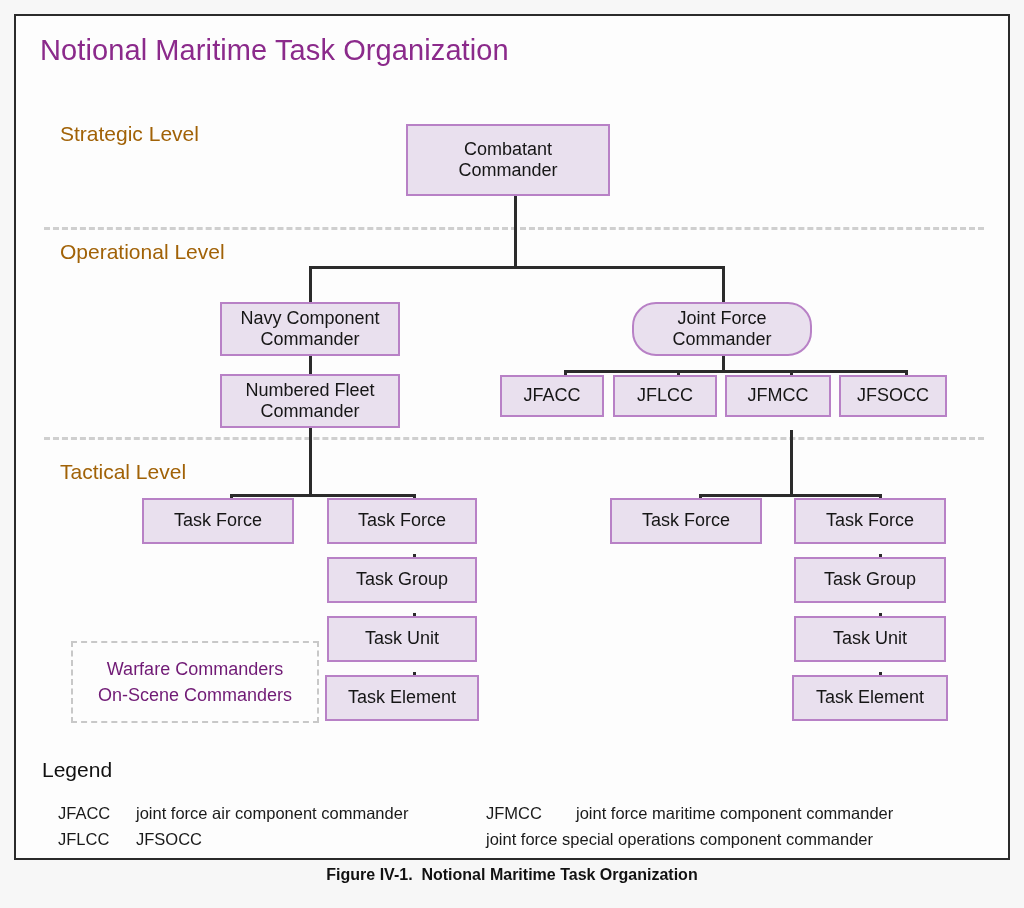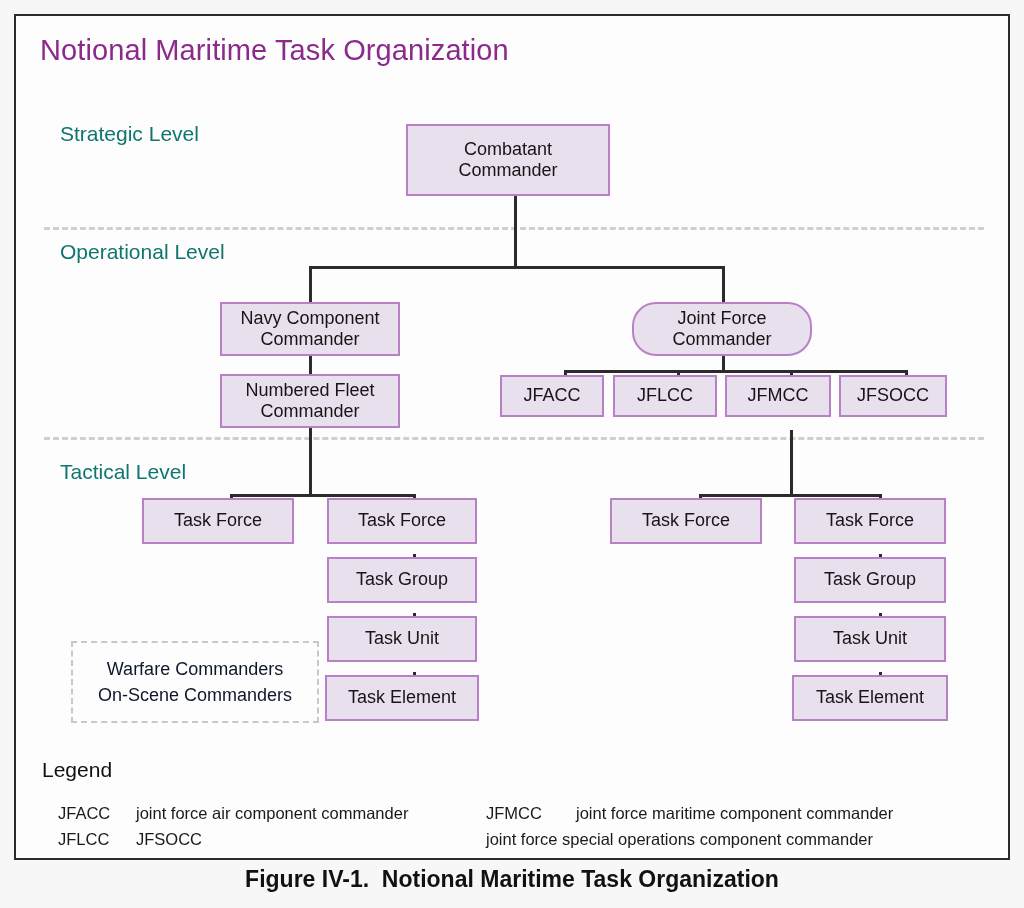--- a/index.html
+++ b/index.html
@@ -35,21 +35,21 @@
     font-size: 29px;
     color: #8b2a8b;
     letter-spacing: 0.1px;
     white-space: nowrap;
   }
 
   
   .level-label {
     position: absolute;
     font-size: 21px;
-    color: #0f766e;
+    color: #a16207;
     white-space: nowrap;
   }
   #level-strategic  { left: 44px;  top: 106px; }
   #level-operational{ left: 44px;  top: 224px; }
   #level-tactical   { left: 44px;  top: 444px; }
 
   
   .level-divider {
     position: absolute;
     left: 28px;
@@ -93,21 +93,21 @@
     top: 625px;
     width: 248px;
     height: 82px;
     border: 2px dashed #c8c8c8;
     box-sizing: border-box;
     display: flex;
     flex-direction: column;
     align-items: center;
     justify-content: center;
     font-size: 18px;
-    color: #0f172a;
+    color: #701a75;
     line-height: 1.45;
     background: transparent;
   }
 
   
   #legend-title {
     position: absolute;
     left: 26px;
     top: 742px;
     font-size: 21px;
@@ -128,21 +128,21 @@
   #legend-grid .abbr { white-space: nowrap; }
   #legend-grid .desc { white-space: nowrap; }
 
   
   #figure-caption {
     position: absolute;
     left: 0;
     top: 866px;
     width: 1024px;
     text-align: center;
-    font-size: 23px;
+    font-size: 16px;
     font-weight: bold;
     color: #111;
     white-space: pre;
   }
 </style>
 </head>
 <body>
 
 <div id="figure-frame">
 

